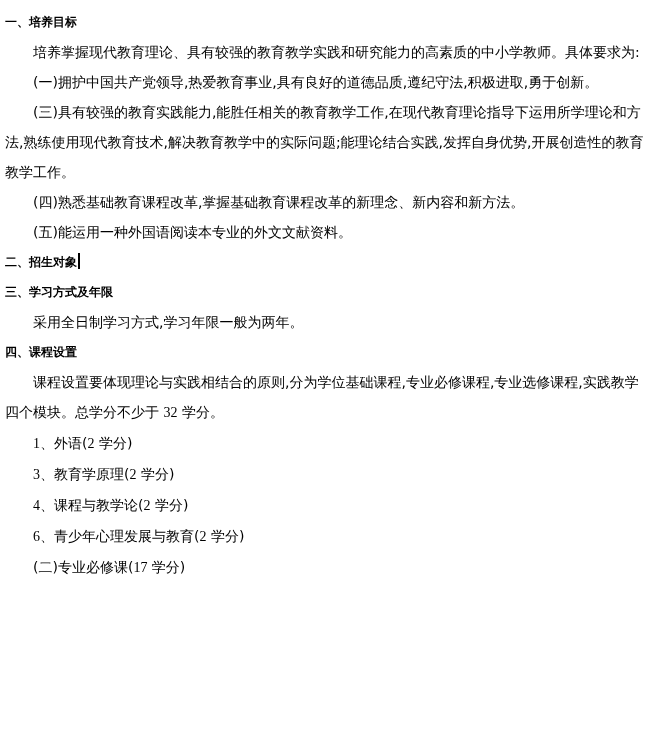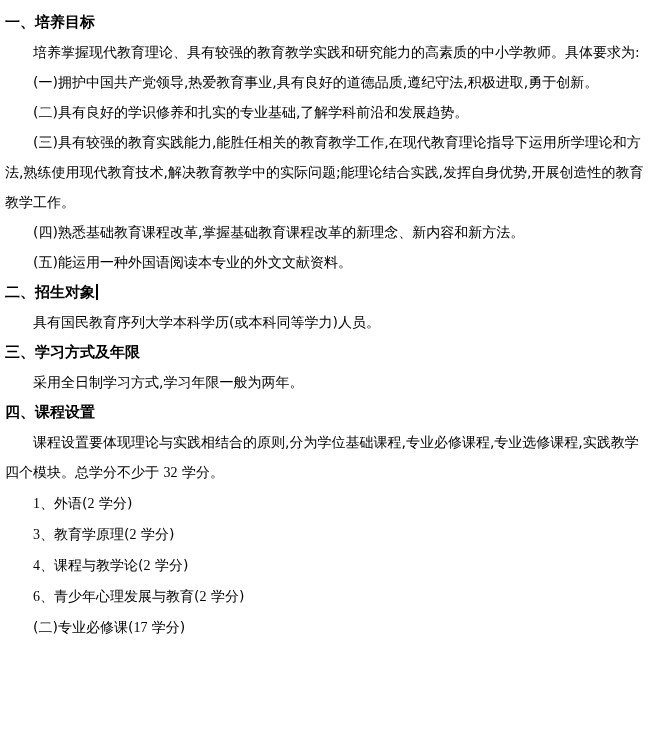--- a/index.html
+++ b/index.html
@@ -17,21 +17,21 @@
       font-size: 14px;
       color: #000000;
       overflow: hidden;
     }
     .line {
       line-height: 30px;
       margin: 0;
     }
     .h {
       font-weight: bold;
-      font-size: 15px;
+      font-size: 12px;
       text-indent: 0;
     }
     .p {
       text-indent: 2em;
     }
     
     .num {
       font-family: "Liberation Serif", "DejaVu Serif", serif;
       color: #000000;
     }
@@ -48,31 +48,29 @@
 <body>
 
 <div class="page">
 
   <div class="line h"><span class="t">一、培养目标</span></div>
 
   <div class="line p"><span class="t">培养掌握现代教育理论、具有较强的教育教学实践和研究能力的高素质的中小学教师。具体要求为:</span></div>
 
   <div class="line p"><span class="t">(一)拥护中国共产党领导,热爱教育事业,具有良好的道德品质,遵纪守法,积极进取,勇于创新。</span></div>
 
-  <div class="line p"><span class="t">(二)具有良好的学识修养和扎实的专业基础,了解学科前沿和发展趋势。</span></div>
 
   <div class="line p"><span class="t">(三)具有较强的教育实践能力,能胜任相关的教育教学工作,在现代教育理论指导下运用所学理论和方法,熟练使用现代教育技术,解决教育教学中的实际问题;能理论结合实践,发挥自身优势,开展创造性的教育教学工作。</span></div>
 
   <div class="line p"><span class="t">(四)熟悉基础教育课程改革,掌握基础教育课程改革的新理念、新内容和新方法。</span></div>
 
   <div class="line p"><span class="t">(五)能运用一种外国语阅读本专业的外文文献资料。</span></div>
 
   <div class="line h"><span class="t">二、招生对象</span><span class="caret"></span></div>
 
-  <div class="line p"><span class="t">具有国民教育序列大学本科学历(或本科同等学力)人员。</span></div>
 
   <div class="line h"><span class="t">三、学习方式及年限</span></div>
 
   <div class="line p"><span class="t">采用全日制学习方式,学习年限一般为两年。</span></div>
 
   <div class="line h"><span class="t">四、课程设置</span></div>
 
   <div class="line p"><span class="t">课程设置要体现理论与实践相结合的原则,分为学位基础课程,专业必修课程,专业选修课程,实践教学四个模块。总学分不少于 <span class="num">32</span> 学分。</span></div>
 
 

